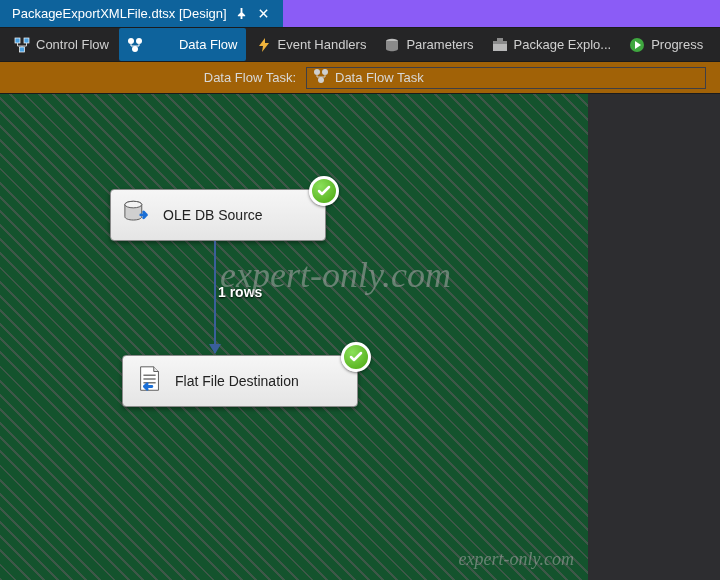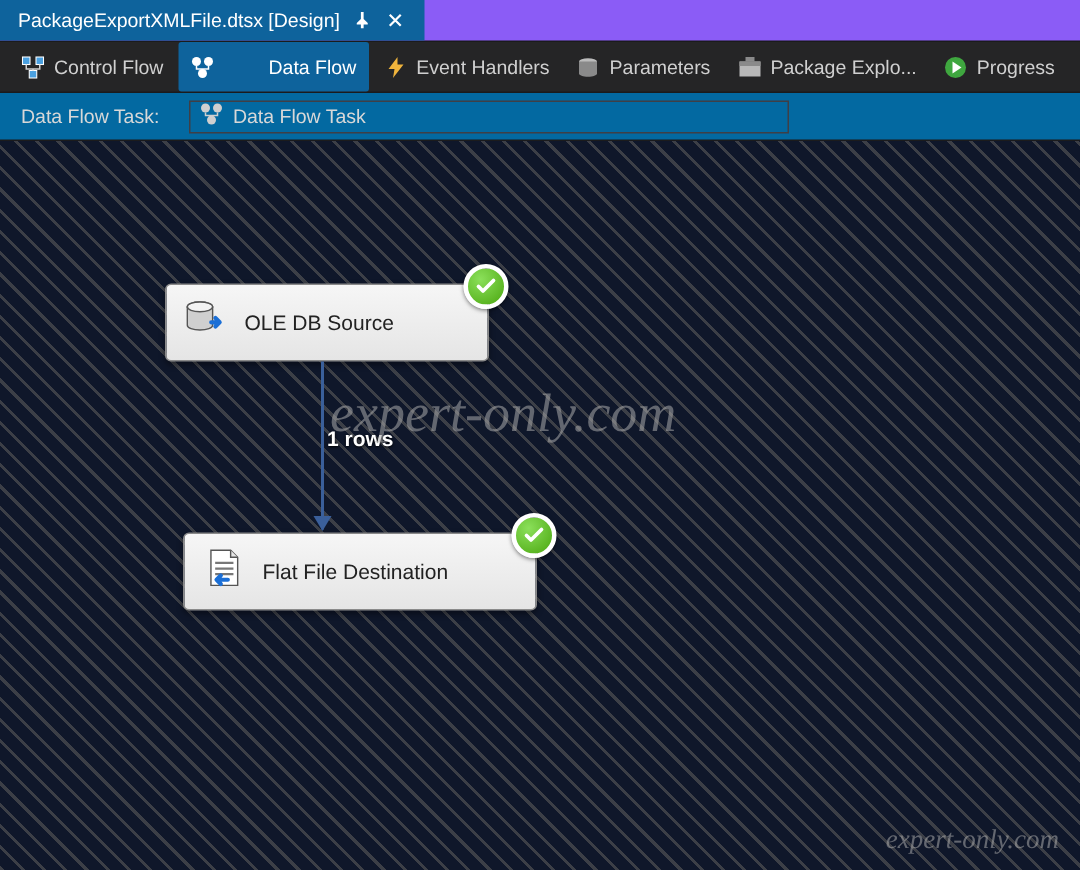--- a/index.html
+++ b/index.html
@@ -7,24 +7,24 @@
   
   .tabstrip { height: 28px; background:#8b5cf6; display:flex; align-items:stretch; border-bottom:1px solid #1b1b1c; }
   .doctab { display:flex; align-items:center; gap:8px; padding:0 12px; background:#0e639c; color:#fff; font-size:13px; cursor:pointer; }
   .doctab .pin, .doctab .close { width:14px; display:flex; align-items:center; justify-content:center; }
   
   .ssis-tabs { height:34px; background:#252526; display:flex; gap:2px; padding:0 6px; border-bottom:1px solid #1b1b1c;}
   .stab { display:flex; align-items:center; gap:6px; color:#d0d0d0; font-size:13px; padding:4px 8px; border-radius:2px; cursor:pointer; white-space:nowrap;}
   .stab.sel { background:#0e639c; color:#fff;gap:36px; }
   .stab svg, .stab .ic { width:16px; height:16px; display:inline-flex; align-items:center; justify-content:center;}
   
-  .taskbar { height:32px; background:#0369a1; display:flex; align-items:center; gap:20px; padding:0 14px; color:#d8d8d8; font-size:13px; border-bottom:1px solid #1b1b1c;}
+  .taskbar { height:32px; background:#a16207; display:flex; align-items:center; gap:10px; padding:0 14px; color:#d8d8d8; font-size:13px; border-bottom:1px solid #1b1b1c;justify-content:flex-end;}
   .taskbox { border:1px solid #3f3f46; padding:2px 10px 2px 6px; display:flex; align-items:center; gap:6px; min-width:400px; height:22px;}
   
-  .canvas { position:relative; width:720px; height:486px; background:#0f172a; }
+  .canvas { position:relative; width:588px; height:486px; background:#14532d; }
   .canvas::before {
     content:""; position:absolute; inset:0;
     background-image: repeating-linear-gradient(45deg, rgba(90,90,90,0.6) 0 2px, transparent 2px 10px);
   }
   .node {
     position:absolute; width:216px; height:52px; background:linear-gradient(#f6f6f6,#e5e5e5);
     border:1px solid #8a8a8a; border-radius:4px; display:flex; align-items:center; gap:10px;
     padding:0 12px; box-shadow:0 2px 4px rgba(0,0,0,.4); cursor:move;
   }
   .node .nlabel { font-size:14px; color:#222; }

